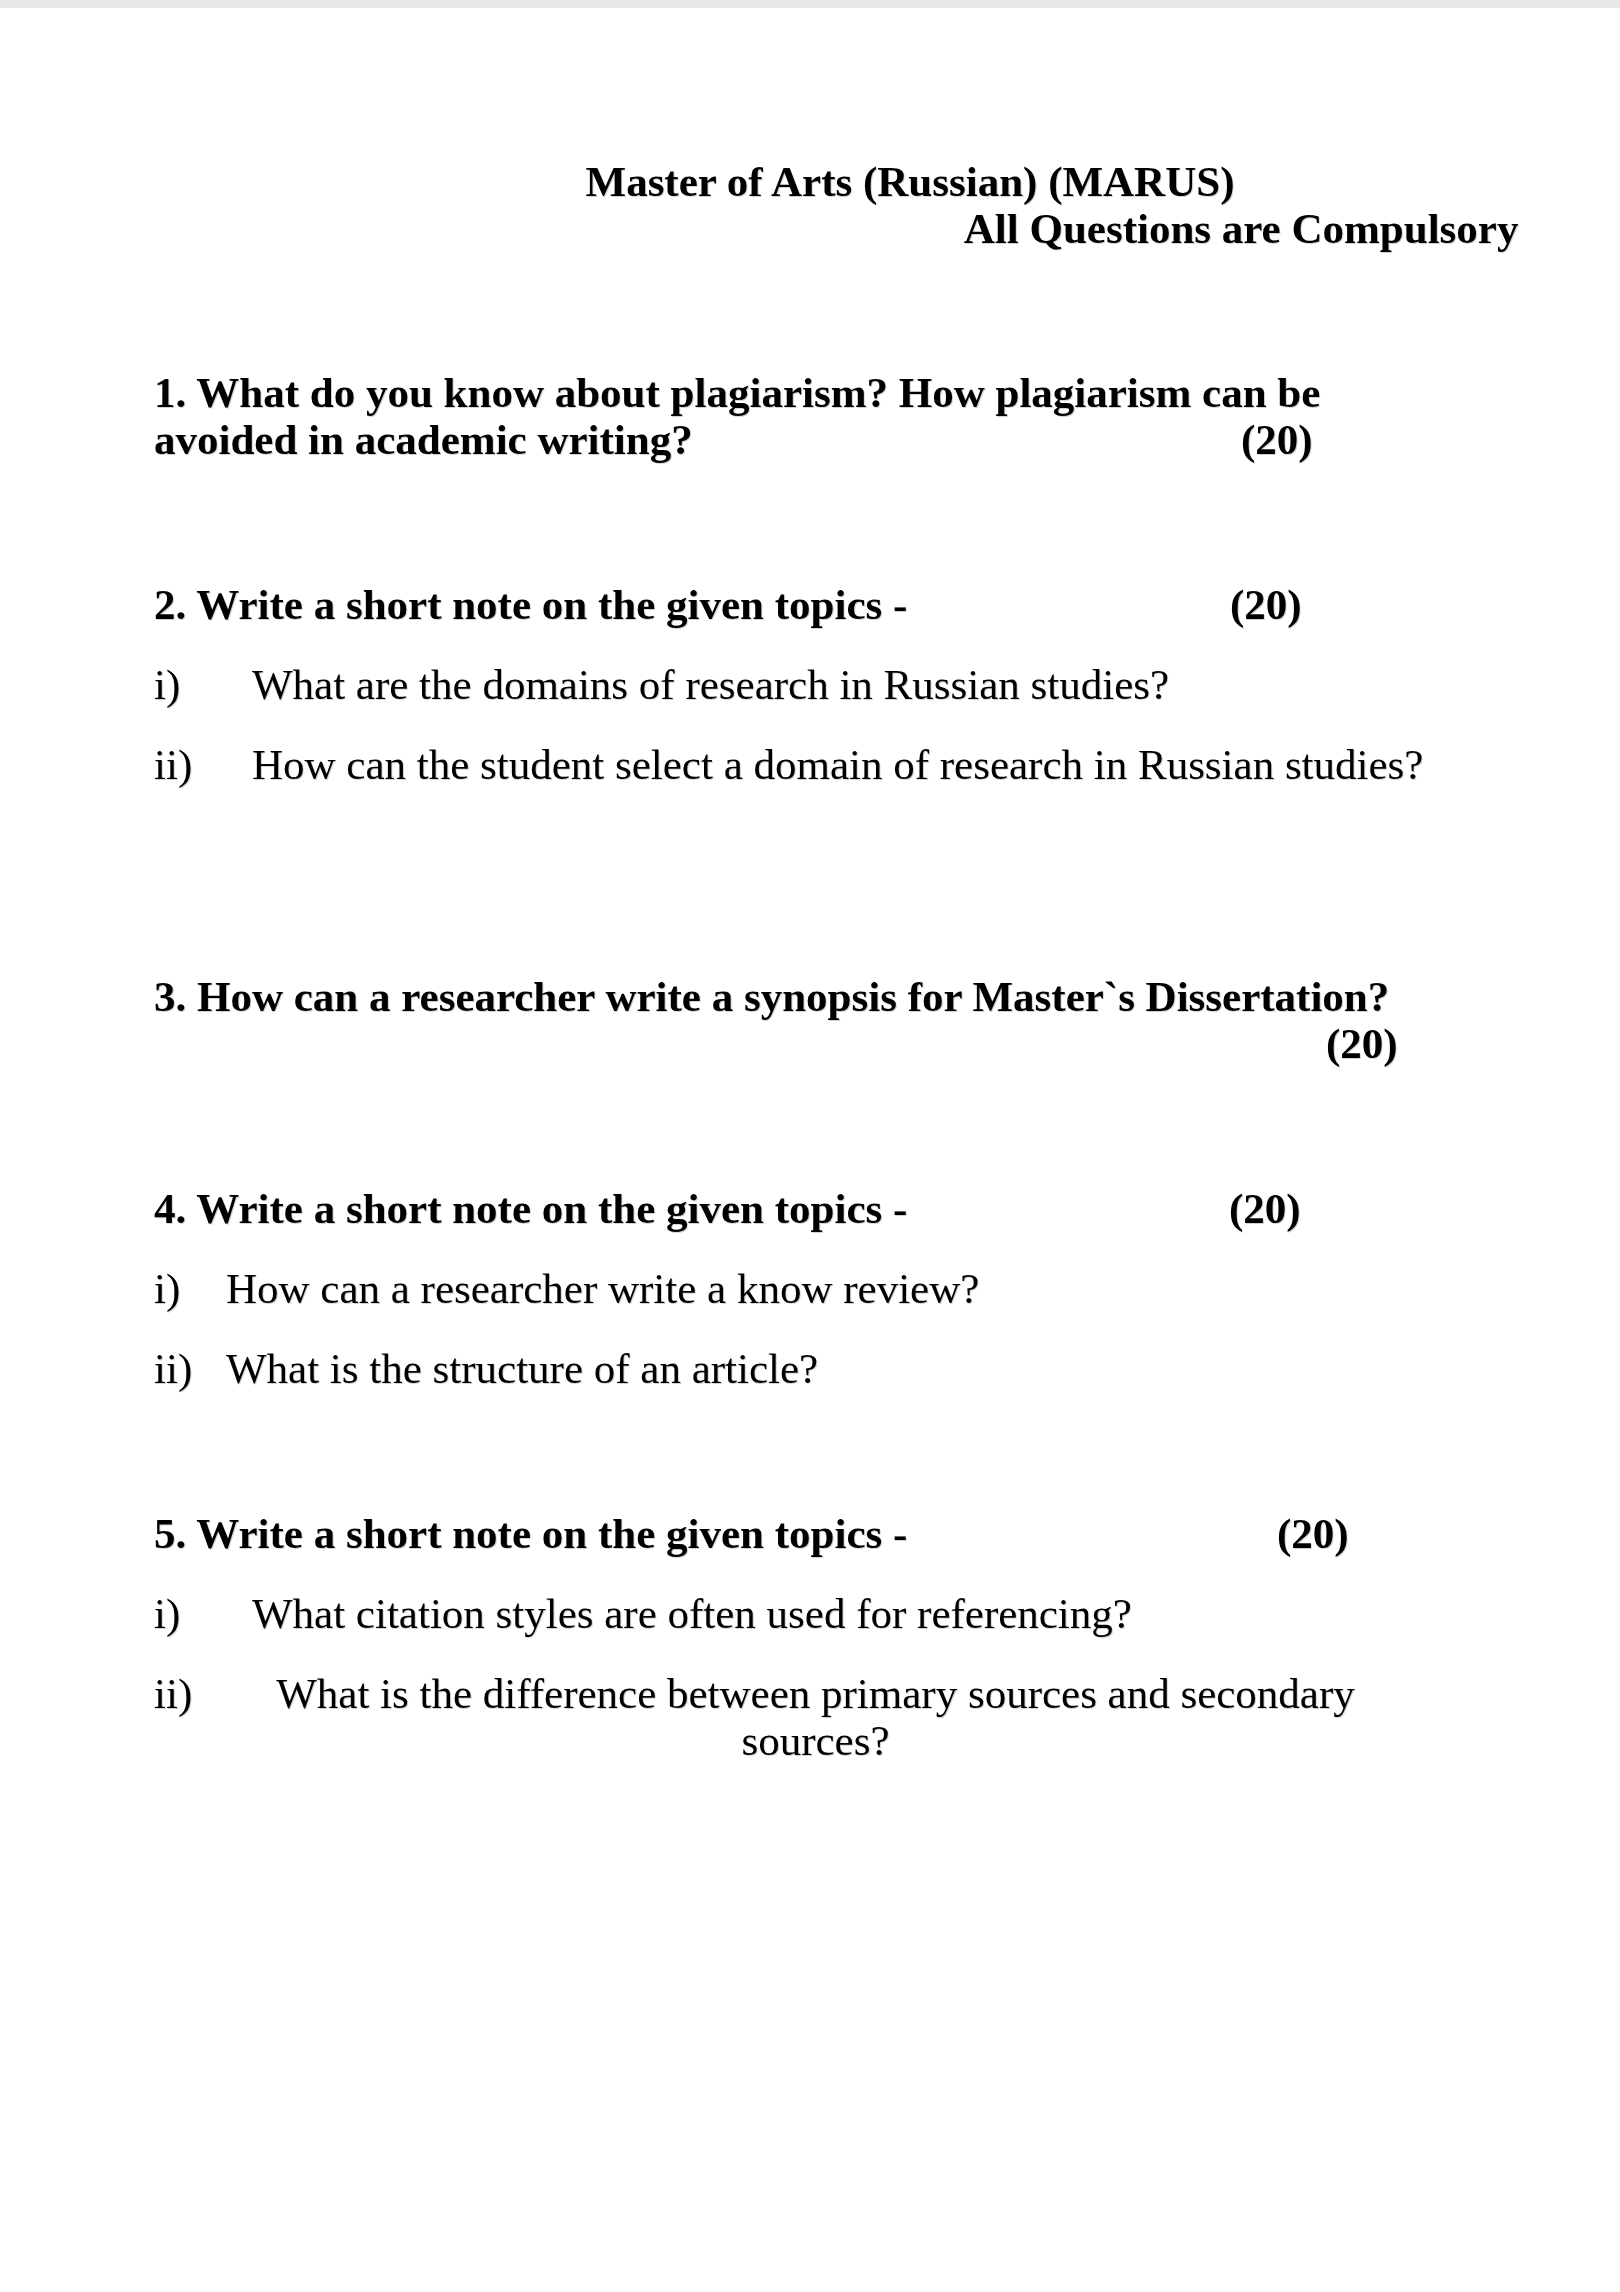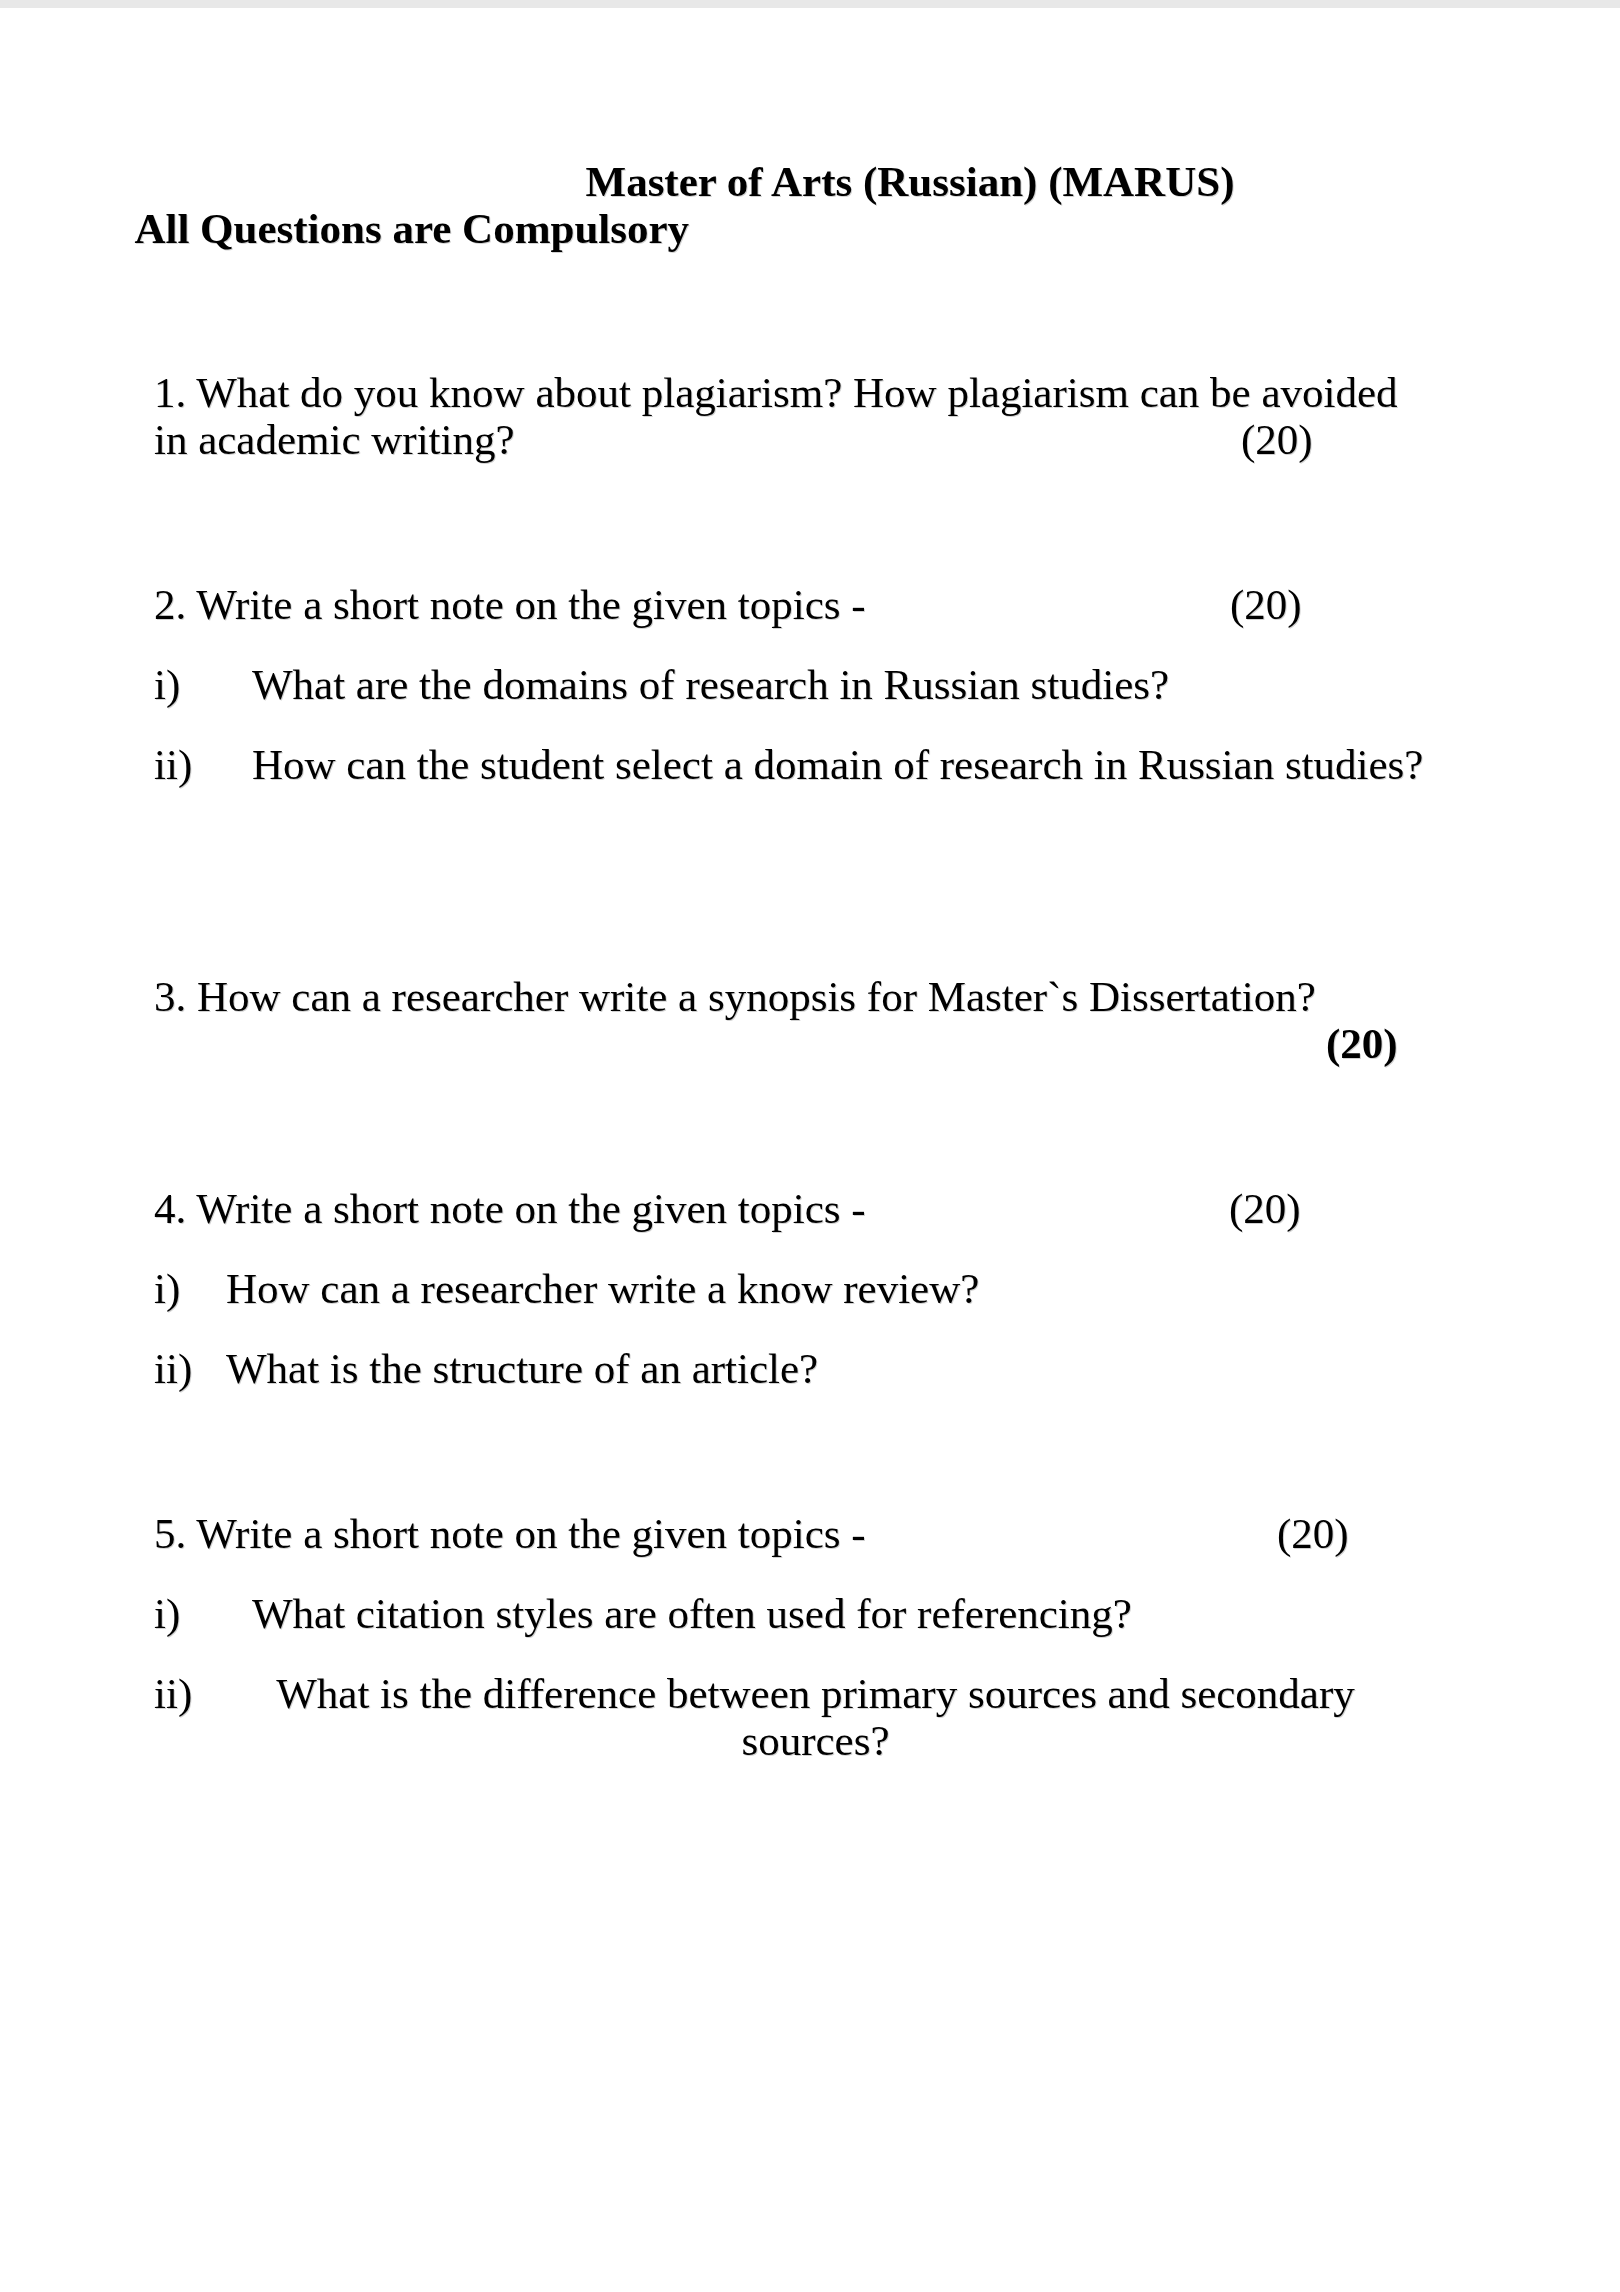--- a/index.html
+++ b/index.html
@@ -37,33 +37,33 @@
     margin-top: 39px;
   }
   .max-marks {
     text-align: right;
     padding-right: 125px;
     margin-top: 38px;
     white-space: nowrap;
   }
   .compulsory {
     font-weight: bold;
-    text-align: left;
+    text-align: right;
     position: relative;
     left: -19.6px;
     margin-top: 31px;
     white-space: nowrap;
   }
 
   .question { margin-top: 118px; }
   .question.q1 { margin-top: 117px; }
   .question.q3 { margin-top: 185px; }
 
   .q-head {
-    font-weight: normal;
+    font-weight: bold;
     position: relative;
   }
   .q1 .q-head { width: 1255px; }
   .q3 .q-head { white-space: nowrap; }
 
   .marks { display: inline; }
   .q1 .marks { position: absolute; left: 1087px; bottom: 0; }
   .q2 .marks { position: absolute; left: 1076px; top: 0; }
   .q4 .marks { position: absolute; left: 1075px; top: 0; }
   .q5 .marks { position: absolute; left: 1123px; top: 0; }

